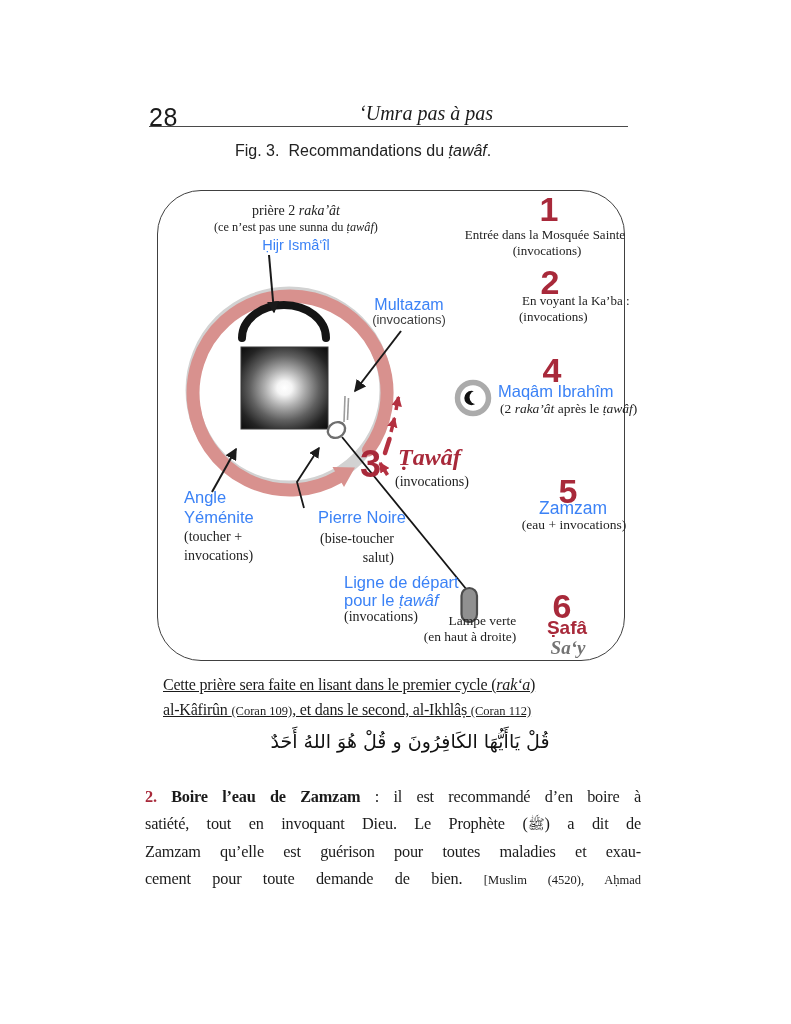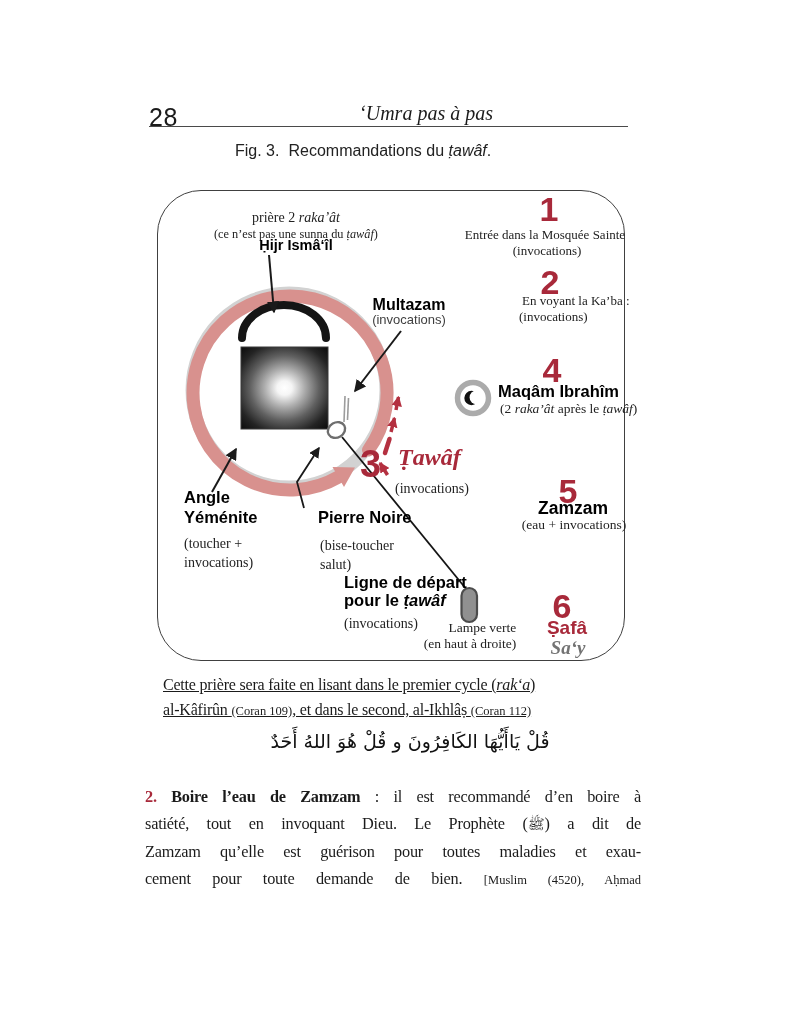--- a/index.html
+++ b/index.html
@@ -27,22 +27,22 @@
   .figcap .pre { margin-right:9px; }
 
   
   .figbox {
     left:157px; top:190px; width:468px; height:471px;
     border:1.6px solid #404040; border-radius:44px; box-sizing:border-box;
   }
   .figbox svg.gfx { position:absolute; left:0; top:0; }
 
   
-  .lab-t  { font-family:"Liberation Sans","DejaVu Sans",sans-serif; font-weight:bold; font-size:16.5px; color:#000000; line-height:20px; }
-  .lab-s  { font-size:14px; color:#222; line-height:19px;margin-top:7px; }
+  .lab-t  { font-family:"Liberation Sans","DejaVu Sans",sans-serif; font-weight:normal; font-size:16.5px; color:#3b82f6; line-height:20px; }
+  .lab-s  { font-size:14px; color:#222; line-height:19px; }
   .num-big { font-family:"Liberation Sans","DejaVu Sans",sans-serif; font-weight:bold; font-size:34px; line-height:1; color:#a8293a; }
   .step-line { font-size:13px; color:#222; }
 
   
   .bodyline { font-size:16px; letter-spacing:-0.2px;text-decoration:underline; }
   .smallref { font-size:12.5px; letter-spacing:0; }
   .arabic { font-family:"DejaVu Sans",sans-serif; direction:rtl; font-size:19px; color:#111; }
   .para2 { left:145px; top:783px; width:496px; }
   .para2 .jl { font-size:16.3px; line-height:27px; text-align:justify; text-align-last:justify; letter-spacing:-0.2px; }
   .para2 .ll { font-size:12.5px; line-height:25px; text-align:left; }
@@ -129,21 +129,21 @@
     <div class="abs lab-t nw" style="left:26px; top:296px;">
       <div>Angle</div>
       <div>Yéménite</div>
     </div>
     <div class="abs lab-s nw" style="left:26px; top:336px;">
       <div>(toucher +</div>
       <div>invocations)</div>
     </div>
 
     <div class="abs lab-t nw" style="left:160px; top:316px;">Pierre Noire</div>
-    <div class="abs lab-s nw" style="left:162px; top:338px;">
+    <div class="abs lab-s nw" style="left:162px; top:338px;text-align:right;">
       <div>(bise-toucher</div>
       <div>salut)</div>
     </div>
 
     <div class="abs nw" style="left:186px; top:382px;">
       <div class="lab-t" style="line-height:18px;">Ligne de départ</div>
       <div class="lab-t" style="line-height:18px;"><span>pour le </span><span class="i">ṭawâf</span></div>
       <div class="lab-s" style="line-height:16px;">(invocations)</div>
     </div>
 

